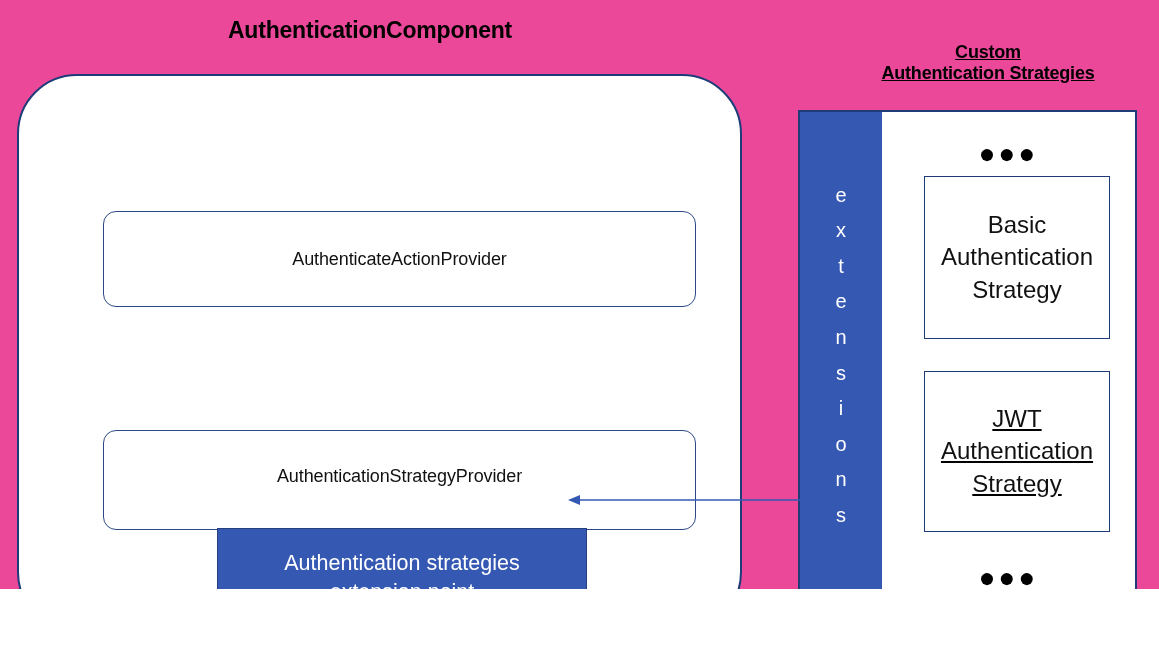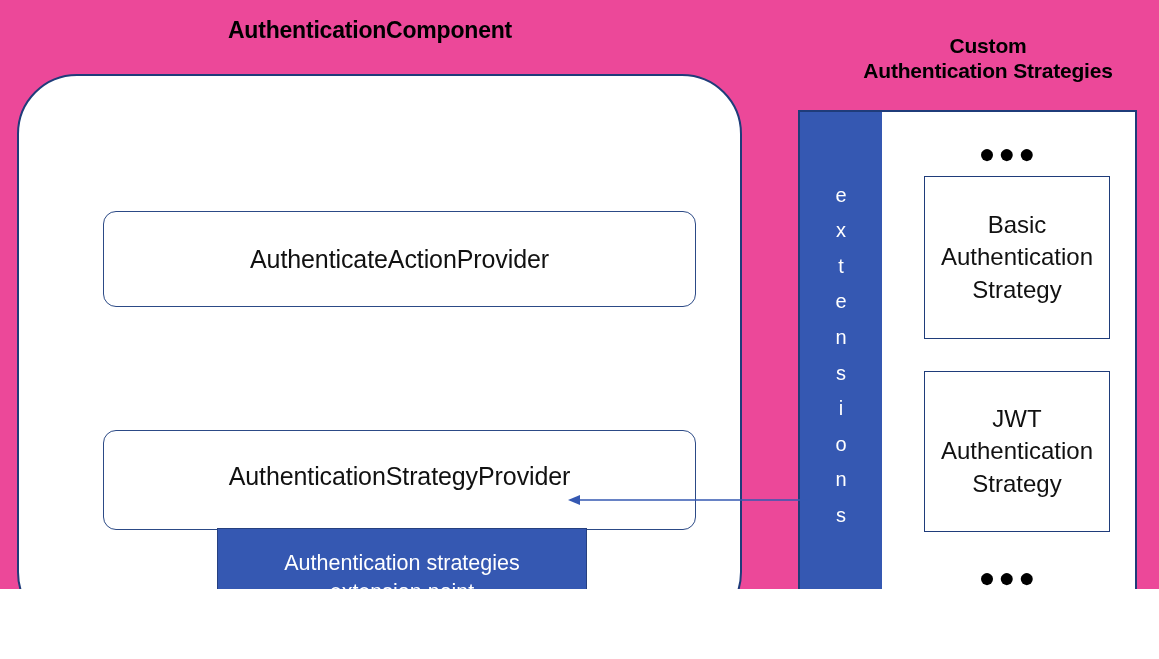--- a/index.html
+++ b/index.html
@@ -30,23 +30,24 @@
     white-space: pre-line;
   }
   #component-title {
     left: 120px;
     top: 17px;
     width: 500px;
     font-size: 23px;
   }
   #custom-strategies-title {
     left: 838px;
-    top: 34px;
+    top: 42px;
     width: 300px;
-    font-size: 21px;
+    font-size: 18px;
+    text-decoration: underline;
   }
 
   
   #auth-component-container {
     position: absolute;
     left: 17px;
     top: 74px;
     width: 725px;
     height: 558px;
     border: 2.2px solid #1f3c7a;
@@ -61,21 +62,21 @@
     width: 593px;
     border: 1.8px solid #2c4a86;
     border-radius: 13px;
     background: #ffffff;
     box-sizing: border-box;
     display: flex;
     align-items: center;
     justify-content: center;
   }
   .provider-label {
-    font-size: 25px;
+    font-size: 18px;
     color: #111111;
     letter-spacing: -0.1px;
     text-align: center;
   }
   #provider-box-0 { top: 135px; height: 96px; }
   #provider-box-1 { top: 253px; height: 96px; }
   #provider-box-2 { top: 354px; height: 100px; }
 
   
   #provider-box-2 .provider-label { transform: translateY(-4px); }
@@ -167,21 +168,21 @@
     justify-content: center;
   }
   .strategy-label {
     font-size: 24px;
     text-align: center;
     line-height: 1.34;
     color: #111111;
     white-space: pre-line;
   }
   #strategy-box-0 { top: 64px; height: 163px; }
-  #strategy-box-1 { top: 259px; height: 161px; }
+  #strategy-box-1 { top: 259px; height: 161px; text-decoration: underline; }
 
   
   #extension-arrow {
     position: absolute;
     left: 560px;
     top: 470px;
     width: 250px;
     height: 60px;
     pointer-events: none;
   }

